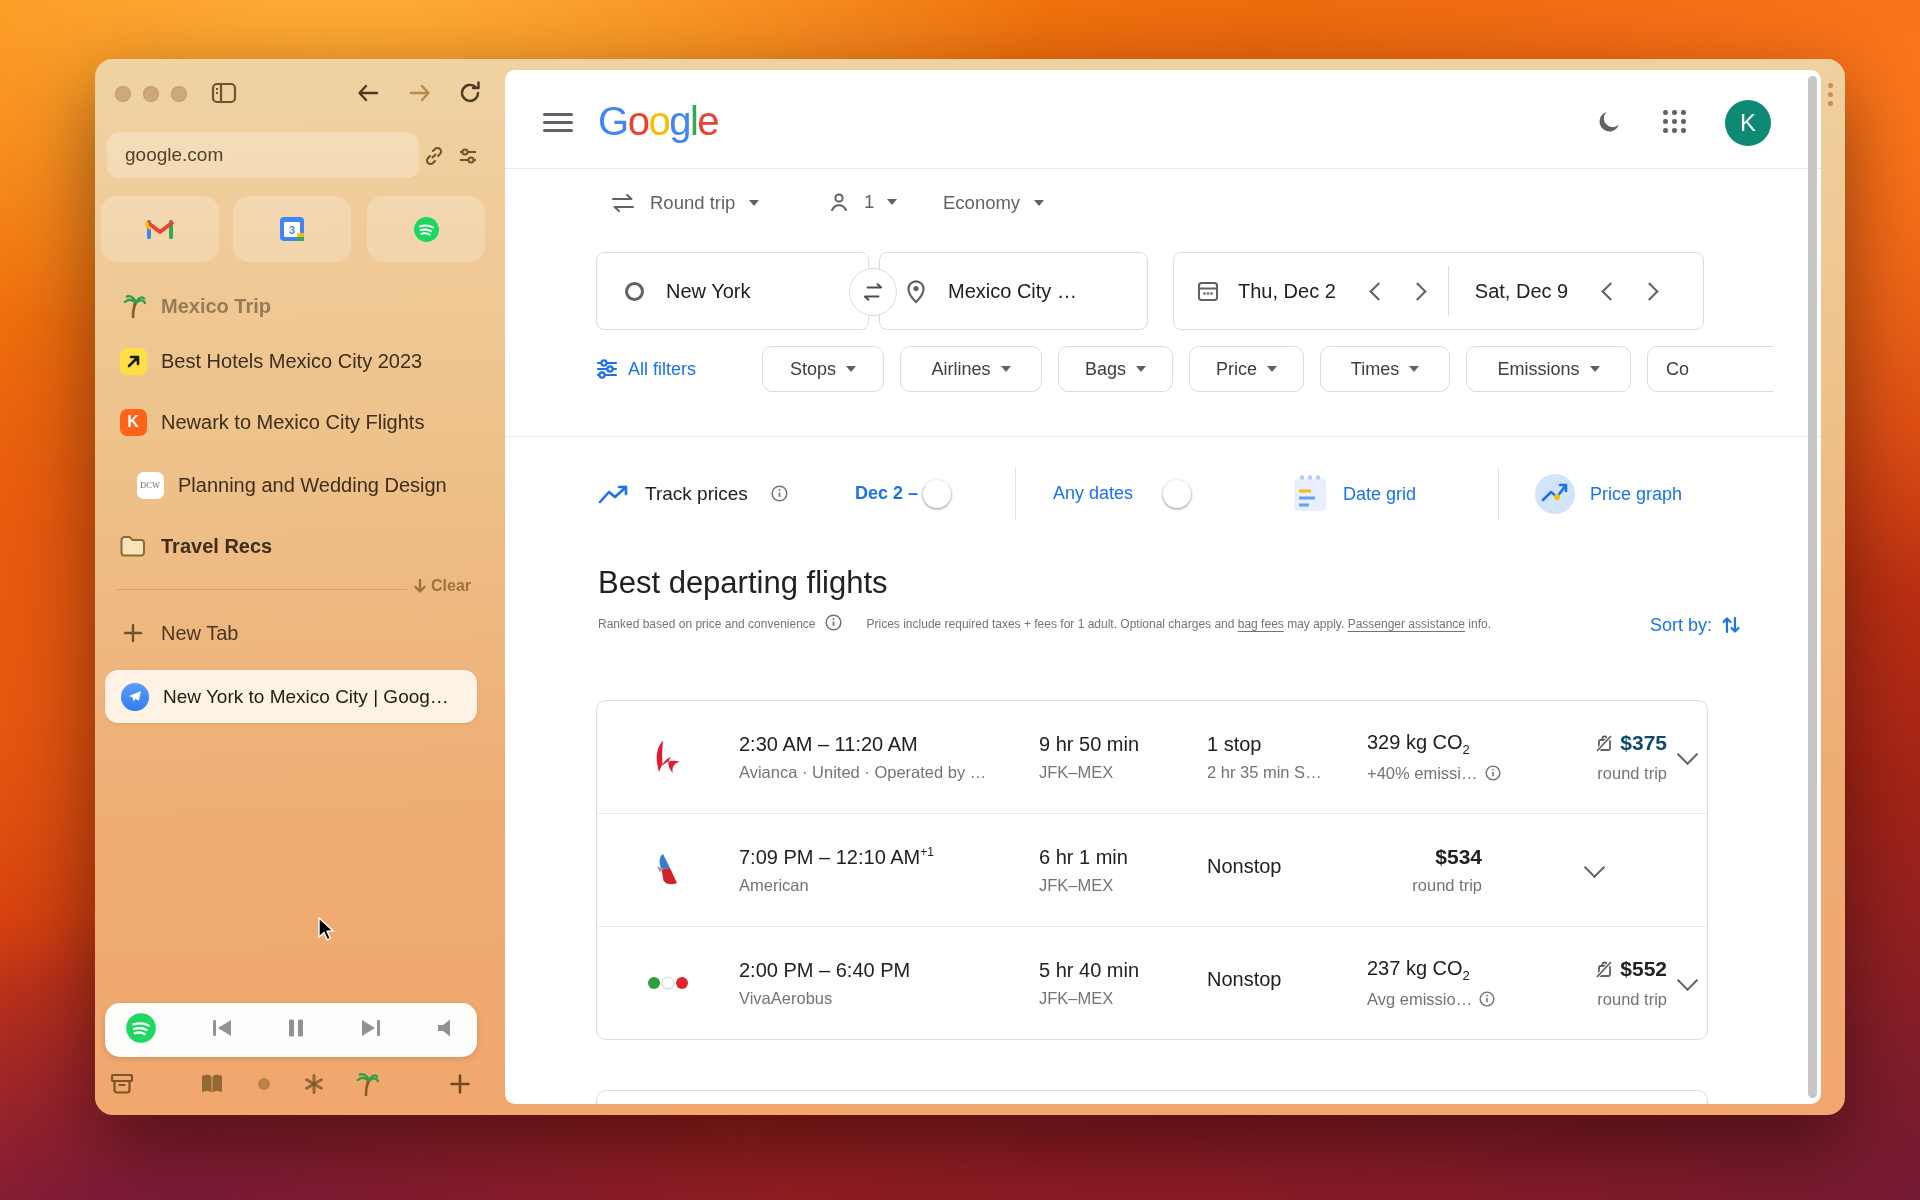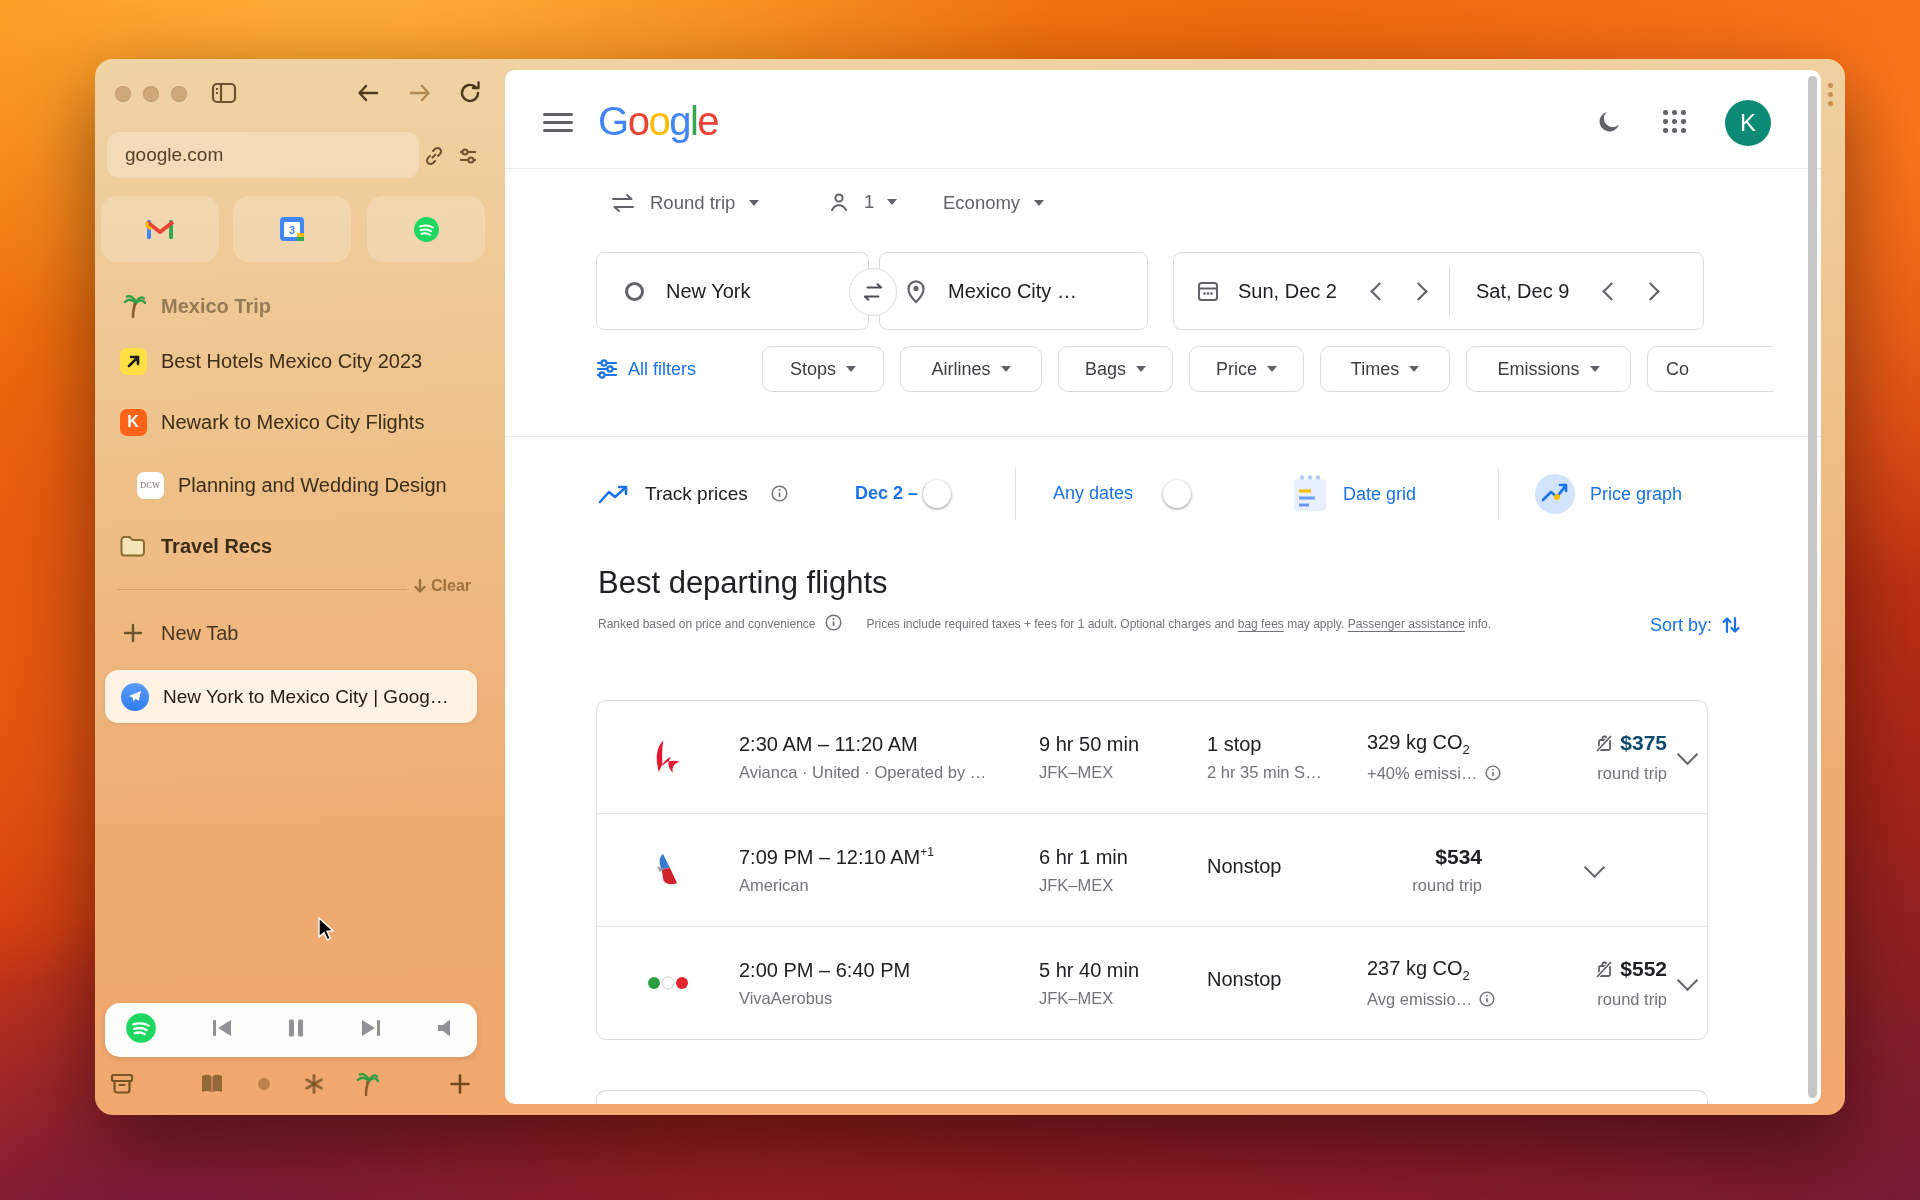--- a/index.html
+++ b/index.html
@@ -366,21 +366,21 @@
         </svg>
       </div>
       <div class="field" style="left:668px;width:531px;">
         <svg style="margin-left:22px;flex:none;" width="24" height="24" viewBox="0 0 24 24">
           <rect x="3" y="4" width="18" height="17" rx="2.5" fill="none" stroke="#5f6368" stroke-width="2"></rect>
           <line x1="3" y1="9.5" x2="21" y2="9.5" stroke="#5f6368" stroke-width="2"></line>
           <circle cx="8.5" cy="14.5" r="1.3" fill="#5f6368"></circle>
             <circle cx="12" cy="14.5" r="1.3" fill="#5f6368"></circle>
             <circle cx="15.5" cy="14.5" r="1.3" fill="#5f6368"></circle>
         </svg>
-        <span class="fieldtxt" style="margin-left:18px;">Sun, Dec 2</span>
+        <span class="fieldtxt" style="margin-left:18px;">Thu, Dec 2</span>
         <span style="margin-left:36px;" class="chev l"></span>
         <span style="margin-left:26px;" class="chev r"></span>
         <span style="margin-left:24px;width:1px;height:50px;background:#dadce0;"></span>
         <span class="fieldtxt" style="margin-left:26px;">Sat, Dec 9</span>
         <span style="margin-left:36px;" class="chev l"></span>
         <span style="margin-left:26px;" class="chev r"></span>
       </div>
 
       <div class="ab" style="left:91px;top:276px;width:1177px;height:46px;overflow:hidden;display:flex;align-items:center;">
         <span style="display:flex;align-items:center;gap:10px;flex:none;">

